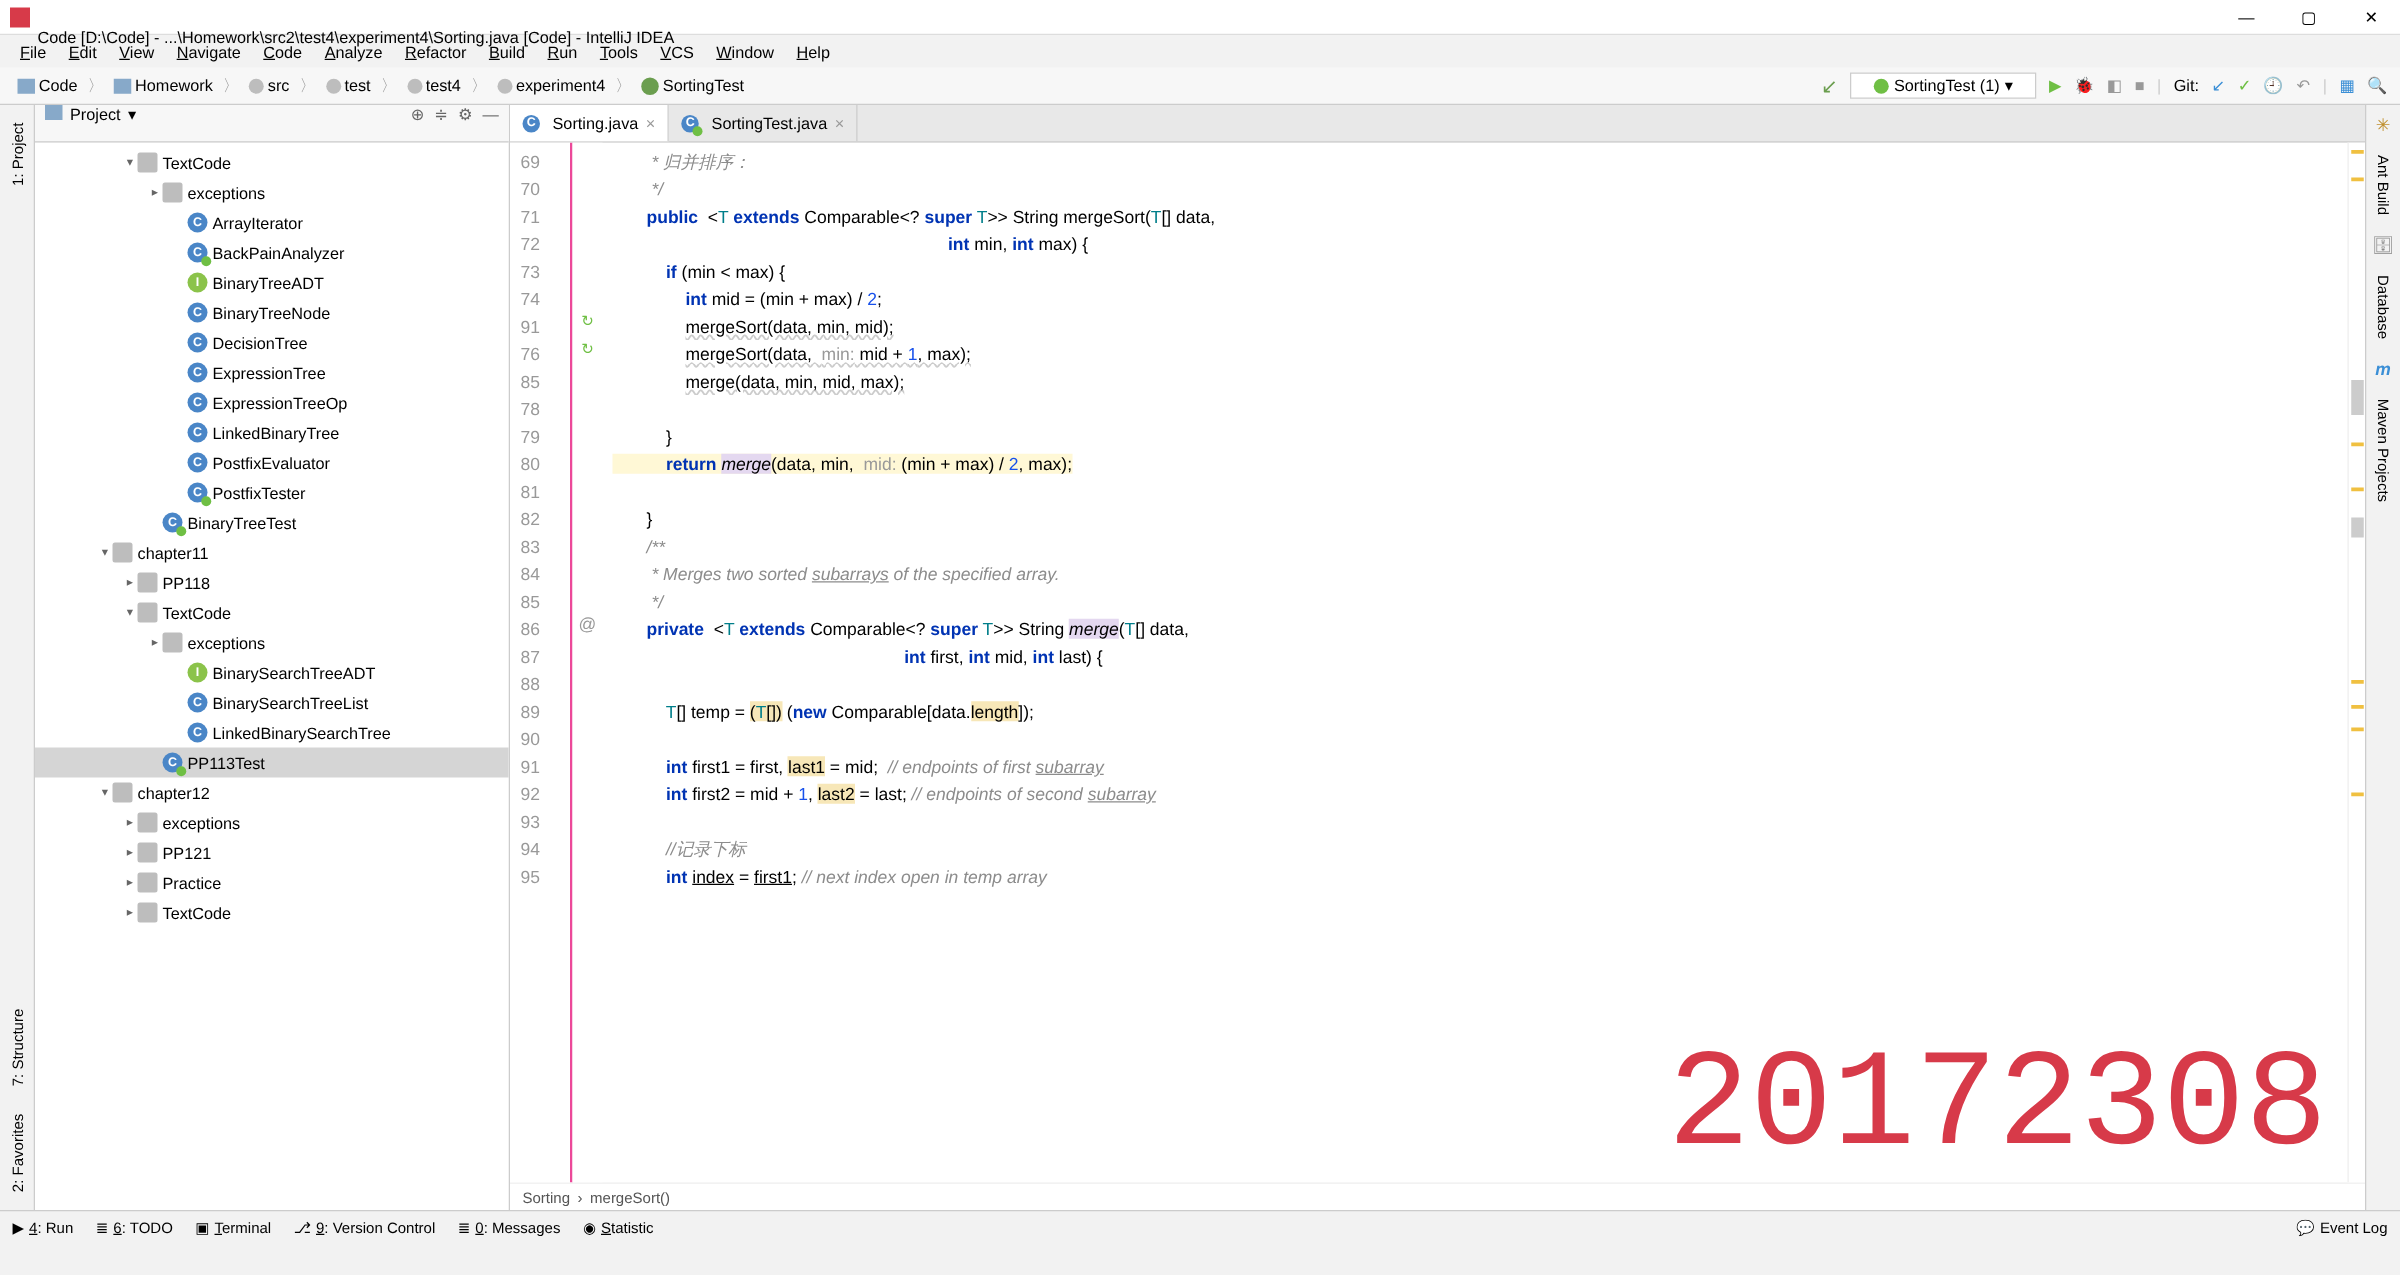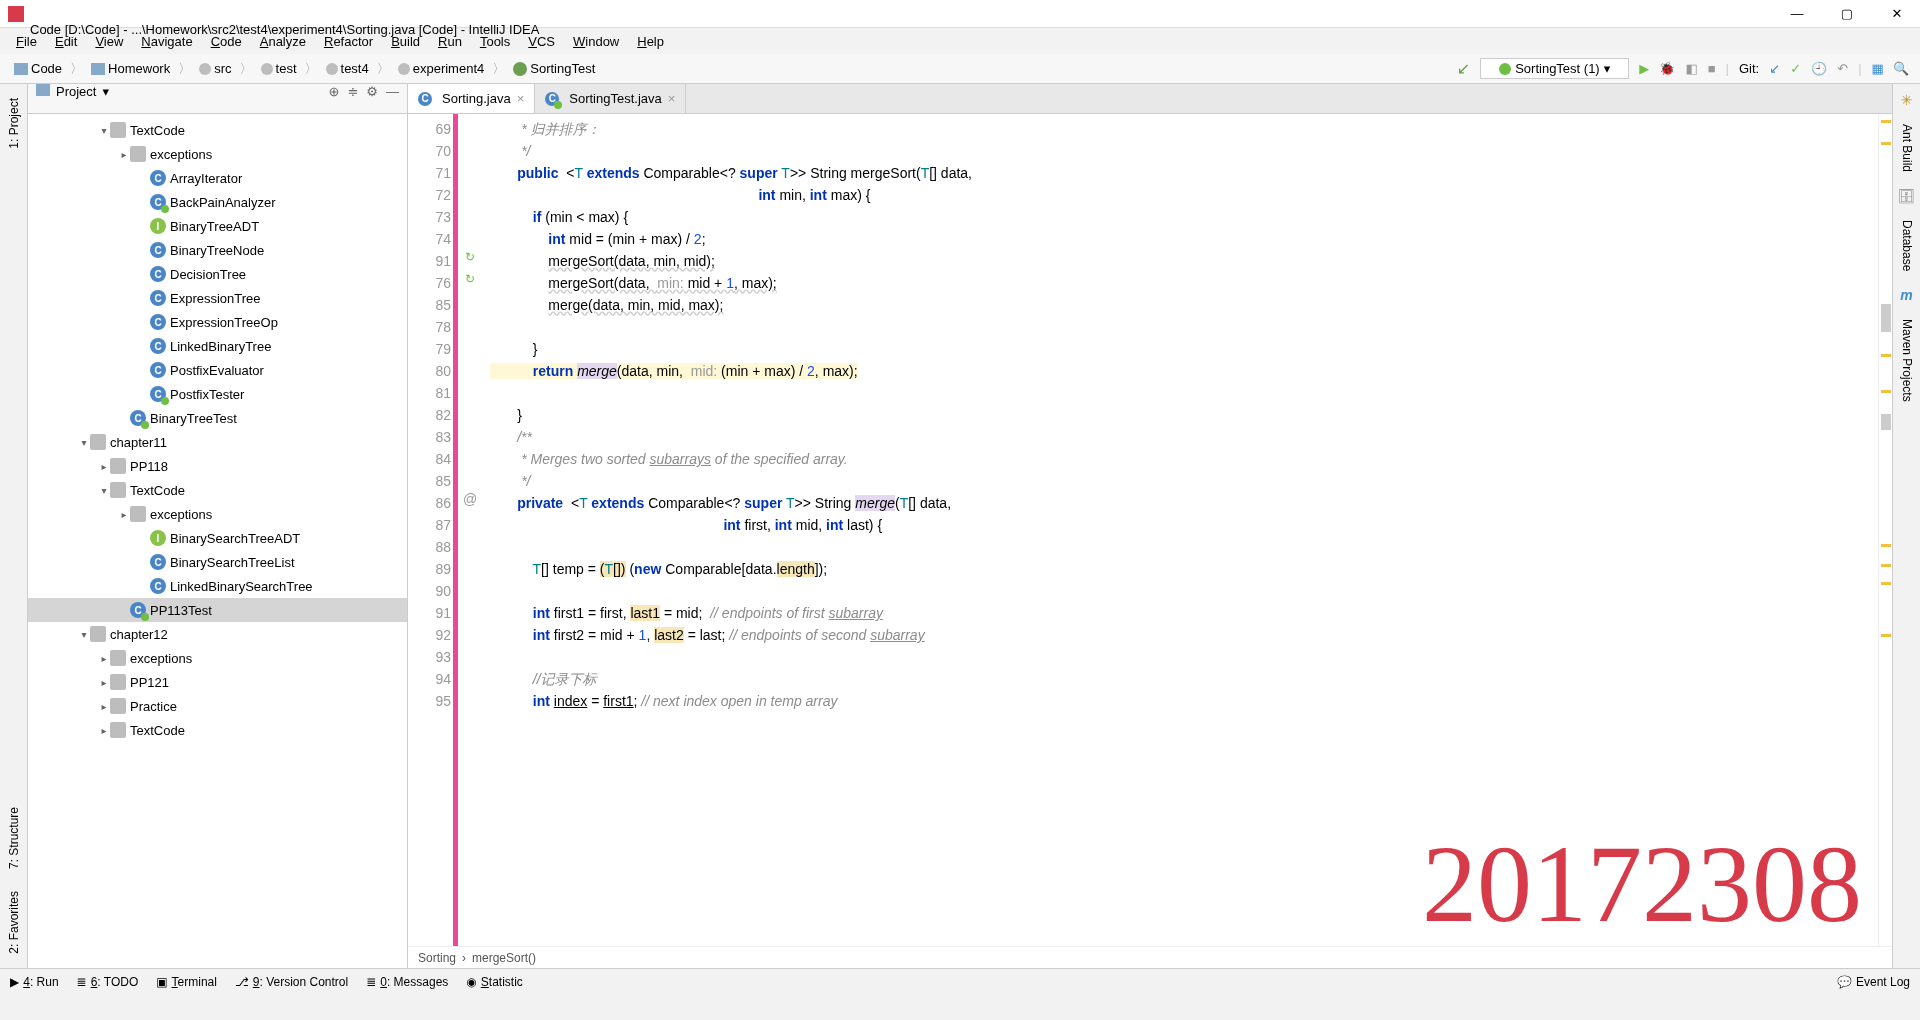--- a/index.html
+++ b/index.html
@@ -38,21 +38,21 @@
 .nicon.cls { background: #4a86c7; }
 .nicon.iface { background: #8bc34a; }
 .nicon.test { background: #4a86c7; position: relative; }
 .nicon.test::after { content: ""; position: absolute; right: -3px; bottom: -3px; width: 8px; height: 8px; background: #6fbf44; border-radius: 50%; }
 .editor-area { flex: 1; display: flex; flex-direction: column; background: #fff; position: relative; }
 .tabs { height: 30px; display: flex; border-bottom: 1px solid #ccc; background: #e8e8e8; }
 .tab { padding: 4px 10px; border-right: 1px solid #ccc; display: flex; align-items: center; gap: 6px; font-size: 13px; cursor: pointer; }
 .tab.active { background: #fff; }
 .tab .close { color: #999; cursor: pointer; }
 .editor-body { flex: 1; display: flex; overflow: hidden; font-family: "Consolas", monospace; font-size: 14px; position: relative; }
-.gutter { width: 50px; text-align: right; color: #999; padding: 4px 2px 4px 0; background: #fff; border-right: 5px solid #ec4899; line-height: 22px; }
+.gutter { width: 50px; text-align: right; color: #999; padding: 4px 24px 4px 0; background: #fff; border-right: 2px solid #ec4899; line-height: 22px; }
 .gutter-icons { width: 24px; background: #fff; line-height: 22px; position: relative; }
 .gutter-icons .recursion { color: #6fbf44; font-size: 12px; display: block; height: 22px; text-align: center; }
 .gutter-icons .override { color: #999; font-size: 14px; display: block; height: 22px; text-align: center; }
 .code { flex: 1; padding: 4px 8px; line-height: 22px; white-space: pre; overflow: auto; position: relative; }
 .kw { color: #0033b3; font-weight: bold; }
 .type { color: #007e8a; }
 .num { color: #1750eb; }
 .comment { color: #8c8c8c; font-style: italic; }
 .hl { background: #fff8d6; }
 .hl-var { background: #e4d8f0; font-style: italic; }
@@ -61,21 +61,21 @@
 .breadcrumb-bottom { height: 22px; border-top: 1px solid #eee; display: flex; align-items: center; padding: 0 10px; gap: 6px; font-size: 12px; color: #555; }
 .right-gutter { width: 28px; background: #f2f2f2; border-left: 1px solid #ccc; display: flex; flex-direction: column; align-items: center; padding: 8px 0; gap: 16px; }
 .right-gutter .vtext { writing-mode: vertical-rl; font-size: 12px; cursor: pointer; }
 .error-stripe { width: 14px; background: #fff; border-left: 1px solid #eee; position: relative; }
 .error-stripe .mark { position: absolute; width: 10px; height: 3px; left: 2px; }
 .error-stripe .mark.warn { background: #f0c040; }
 .bottom-bar { height: 26px; background: #f2f2f2; border-top: 1px solid #ccc; display: flex; align-items: center; padding: 0 10px; gap: 18px; font-size: 12px; }
 .bottom-bar .item { display: flex; align-items: center; gap: 4px; cursor: pointer; }
 .status-bar { height: 26px; background: #f2f2f2; border-top: 2px solid #0369a1; display: flex; align-items: flex-end; padding: 0 10px; font-size: 12px; justify-content: space-between; margin-top: 37px; }
 .status-bar .right { display: flex; gap: 16px; }
-.watermark { position: absolute; right: 30px; bottom: 20px; font-size: 110px; color: #d73a49; font-weight: 500; pointer-events: none; z-index: 100; font-family: Liberation Serif, serif; }
+.watermark { position: absolute; right: 30px; bottom: 20px; font-size: 110px; color: #d73a49; font-weight: 500; pointer-events: none; z-index: 100; font-family: Liberation Mono, monospace; }
 .wavy { text-decoration: underline wavy #ccc; }
 </style>
 </head>
 <body>
 
 <div class="titlebar">
   <div class="icon"></div>
   <div class="title">Code [D:\Code] - ...\Homework\src2\test4\experiment4\Sorting.java [Code] - IntelliJ IDEA</div>
   <div class="controls">
     <span>—</span>

